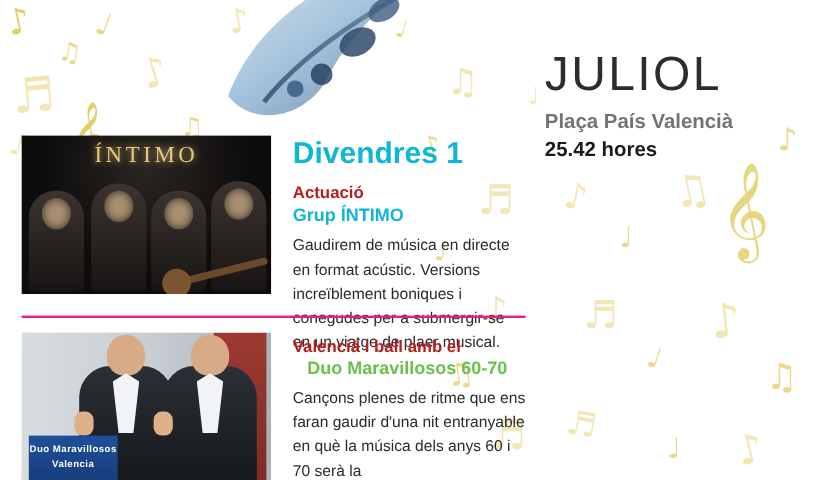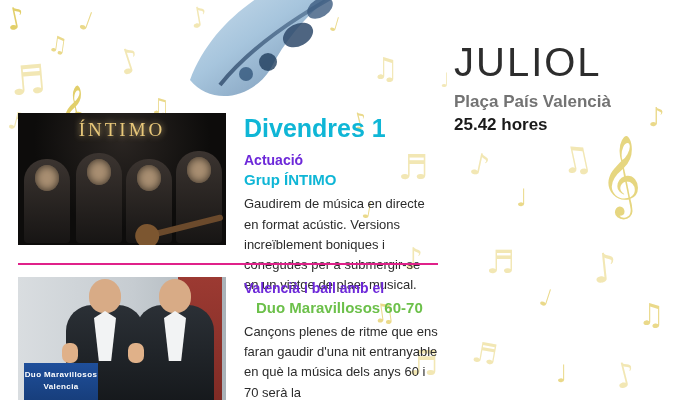--- a/index.html
+++ b/index.html
@@ -226,21 +226,21 @@
     font-size: 25px;
     font-weight: bold;
     line-height: 1.05;
     margin: 0 0 10px 0;
   }
   .day.cyan  { color: #0fb6d6; }
   .day.green { color: #6cc04a; }
   .act {
     font-size: 14px;
     font-weight: bold;
-    color: #6d28d9;
+    color: #b91c1c;
     margin: 0;
     line-height: 1.35;
   }
   .artist {
     font-size: 15px;
     font-weight: bold;
     margin: 0 0 4px 0;
     line-height: 1.35;
   }
   .artist.cyan  { color: #0fb6d6; }

